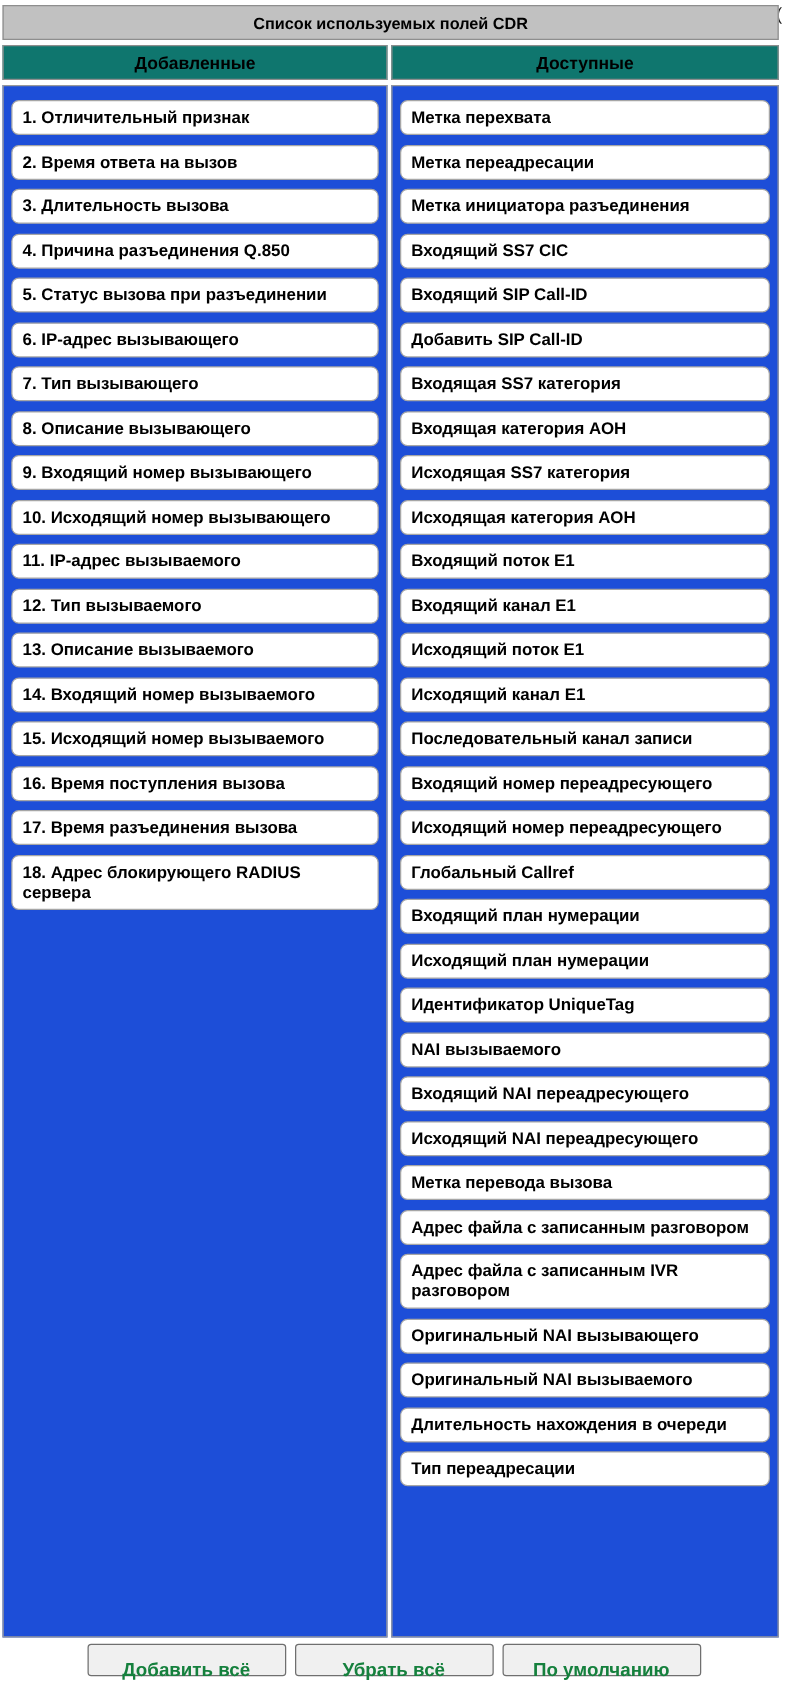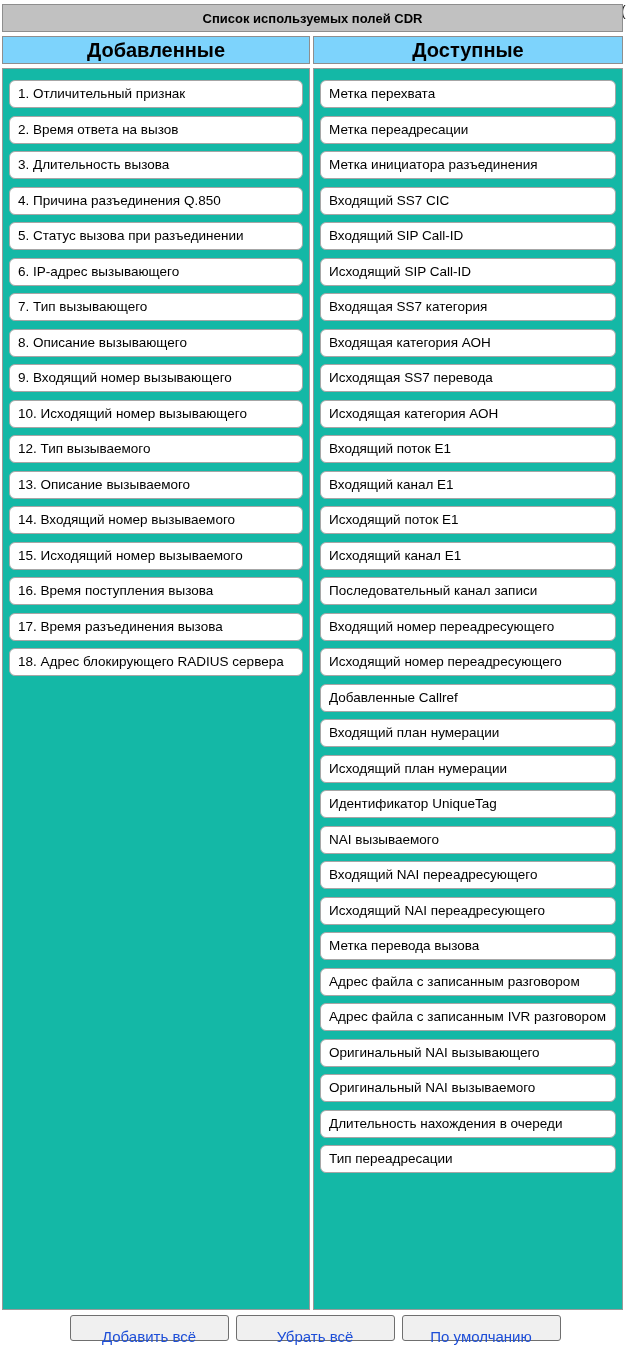--- a/index.html
+++ b/index.html
@@ -31,31 +31,32 @@
     font-size: 13px; font-weight: bold;
     margin-bottom: 4px;
   }
   .grid {
     display: grid;
     grid-template-columns: 308px 1fr;
     column-gap: 3px;
   }
   .col-header {
     height: 28px;
-    background: #7dd3fc;
+    background: #0f766e;
     border: 1px solid #8e8e8e;
     display: flex; align-items: center; justify-content: center;
-    font-size: 20px; font-weight: bold;
+    font-size: 14px; font-weight: bold;
   }
   .content-row { margin-top: 4px; }
   .col-body {
     min-height: 1242px;
     border: 1px solid #999999;
-    background: #14b8a6;
+    background: #1d4ed8;
     padding: 11px 6px 6px 6px;
+    font-weight: bold;
   }
   .field-item {
     border: 1px solid #a6a6a6;
     border-radius: 6px;
     background: #ffffff;
     padding: 5px 8px;
     font-size: 13.5px;
     line-height: 16px;
     margin-bottom: 7.5px;
     cursor: pointer;
@@ -69,23 +70,24 @@
     gap: 7px;
   }
   .action-button {
     width: 159px;
     height: 25px;
     background: #f0f0f0;
     border: 1px solid #6f6f6f;
     border-radius: 3px;
     font-family: "Liberation Sans", sans-serif;
     font-size: 15px;
-    color: #1d4ed8;
+    color: #15803d;
     padding: 12px;
     cursor: pointer;
+    font-weight: bold;
   }
 </style>
 </head>
 <body>
 
 <span class="corner-paren">(</span>
 
 <div class="table-wrap">
 
   <div class="title-bar">Список используемых полей CDR</div>
@@ -100,47 +102,48 @@
         <div class="field-item">1. Отличительный признак</div>
         <div class="field-item">2. Время ответа на вызов</div>
         <div class="field-item">3. Длительность вызова</div>
         <div class="field-item">4. Причина разъединения Q.850</div>
         <div class="field-item">5. Статус вызова при разъединении</div>
         <div class="field-item">6. IP-адрес вызывающего</div>
         <div class="field-item">7. Тип вызывающего</div>
         <div class="field-item">8. Описание вызывающего</div>
         <div class="field-item">9. Входящий номер вызывающего</div>
         <div class="field-item">10. Исходящий номер вызывающего</div>
+        <div class="field-item">11. IP-адрес вызываемого</div>
         <div class="field-item">12. Тип вызываемого</div>
         <div class="field-item">13. Описание вызываемого</div>
         <div class="field-item">14. Входящий номер вызываемого</div>
         <div class="field-item">15. Исходящий номер вызываемого</div>
         <div class="field-item">16. Время поступления вызова</div>
         <div class="field-item">17. Время разъединения вызова</div>
         <div class="field-item">18. Адрес блокирующего RADIUS сервера</div>
       </div>
     <div class="col-body">
         <div class="field-item">Метка перехвата</div>
         <div class="field-item">Метка переадресации</div>
         <div class="field-item">Метка инициатора разъединения</div>
         <div class="field-item">Входящий SS7 CIC</div>
         <div class="field-item">Входящий SIP Call-ID</div>
-        <div class="field-item">Исходящий SIP Call-ID</div>
+        <div class="field-item">Добавить SIP Call-ID</div>
         <div class="field-item">Входящая SS7 категория</div>
         <div class="field-item">Входящая категория АОН</div>
-        <div class="field-item">Исходящая SS7 перевода</div>
+        <div class="field-item">Исходящая SS7 категория</div>
         <div class="field-item">Исходящая категория АОН</div>
         <div class="field-item">Входящий поток E1</div>
         <div class="field-item">Входящий канал E1</div>
         <div class="field-item">Исходящий поток E1</div>
         <div class="field-item">Исходящий канал E1</div>
         <div class="field-item">Последовательный канал записи</div>
         <div class="field-item">Входящий номер переадресующего</div>
         <div class="field-item">Исходящий номер переадресующего</div>
-        <div class="field-item">Добавленные Callref</div>
+        <div class="field-item">Глобальный Callref</div>
         <div class="field-item">Входящий план нумерации</div>
         <div class="field-item">Исходящий план нумерации</div>
         <div class="field-item">Идентификатор UniqueTag</div>
         <div class="field-item">NAI вызываемого</div>
         <div class="field-item">Входящий NAI переадресующего</div>
         <div class="field-item">Исходящий NAI переадресующего</div>
         <div class="field-item">Метка перевода вызова</div>
         <div class="field-item">Адрес файла с записанным разговором</div>
         <div class="field-item">Адрес файла с записанным IVR разговором</div>
         <div class="field-item">Оригинальный NAI вызывающего</div>

